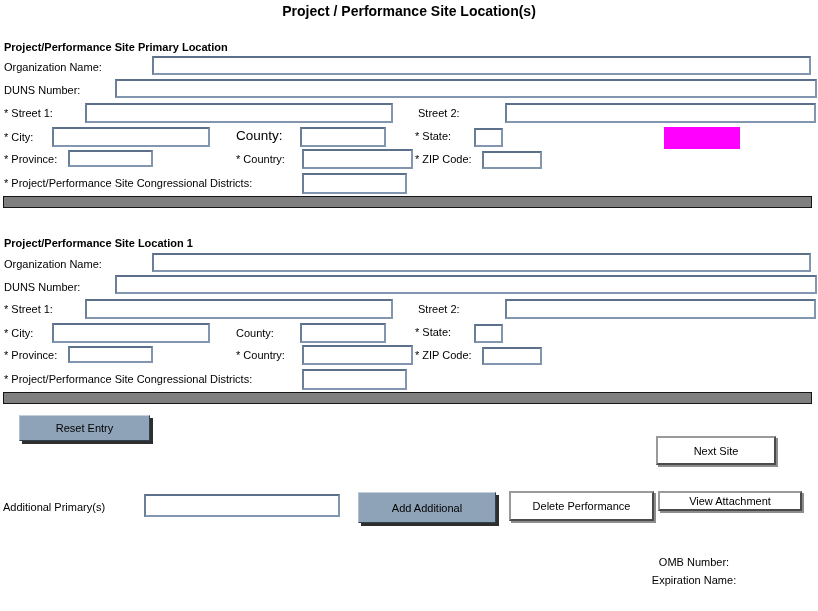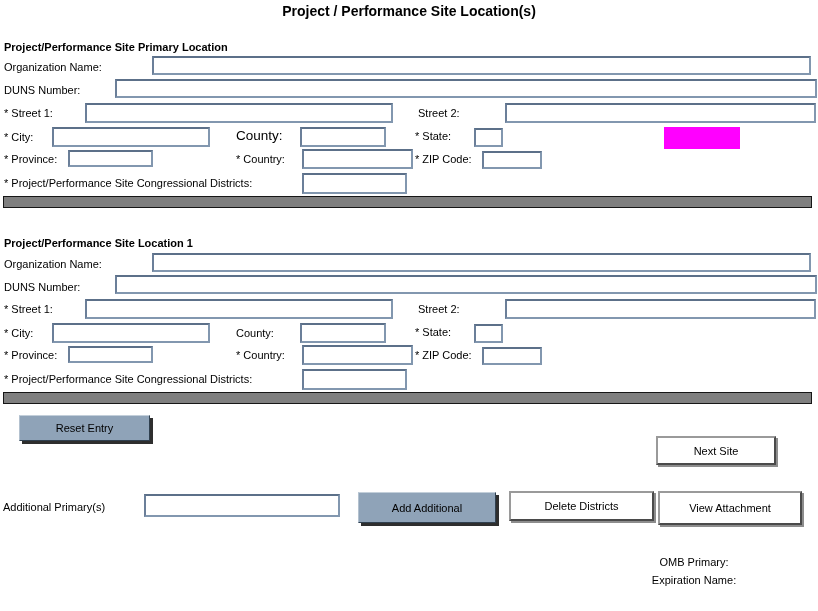--- a/index.html
+++ b/index.html
@@ -112,19 +112,19 @@
   <div class="sep" style="left:3px; top:392px; width:809px;"></div>
 
   <button class="btn btn-gray" style="left:19px; top:415px; width:131px; height:26px;">Reset Entry</button>
 
   <button class="btn btn-white" style="left:656px; top:436px; width:120px; height:29px;">Next Site</button>
 
   <div class="abs lbl" style="left:3px; top:501px;">Additional Primary(s)</div>
   <input class="inp" style="left: 144px; top: 494px; width: 196px; height: 23px;" type="text" value="">
 
   <button class="btn btn-gray" style="left:358px; top:492px; width:138px; height:31px;">Add Additional</button>
-  <button class="btn btn-white" style="left:509px; top:491px; width:145px; height:30px;">Delete Districts</button>
-  <button class="btn btn-white" style="left:658px; top:491px; width:144px; height:34px;">View Attachment</button>
+  <button class="btn btn-white" style="left:509px; top:491px; width:145px; height:30px;">Delete Performance</button>
+  <button class="btn btn-white" style="left:658px; top:491px; width:144px; height:20px;">View Attachment</button>
 
-  <div class="abs footer-txt" style="left:594px; top:556px;">OMB Primary:</div>
+  <div class="abs footer-txt" style="left:594px; top:556px;">OMB Number:</div>
   <div class="abs footer-txt" style="left:594px; top:574px;">Expiration Name:</div>
 
 </div>
 
 </body></html>

